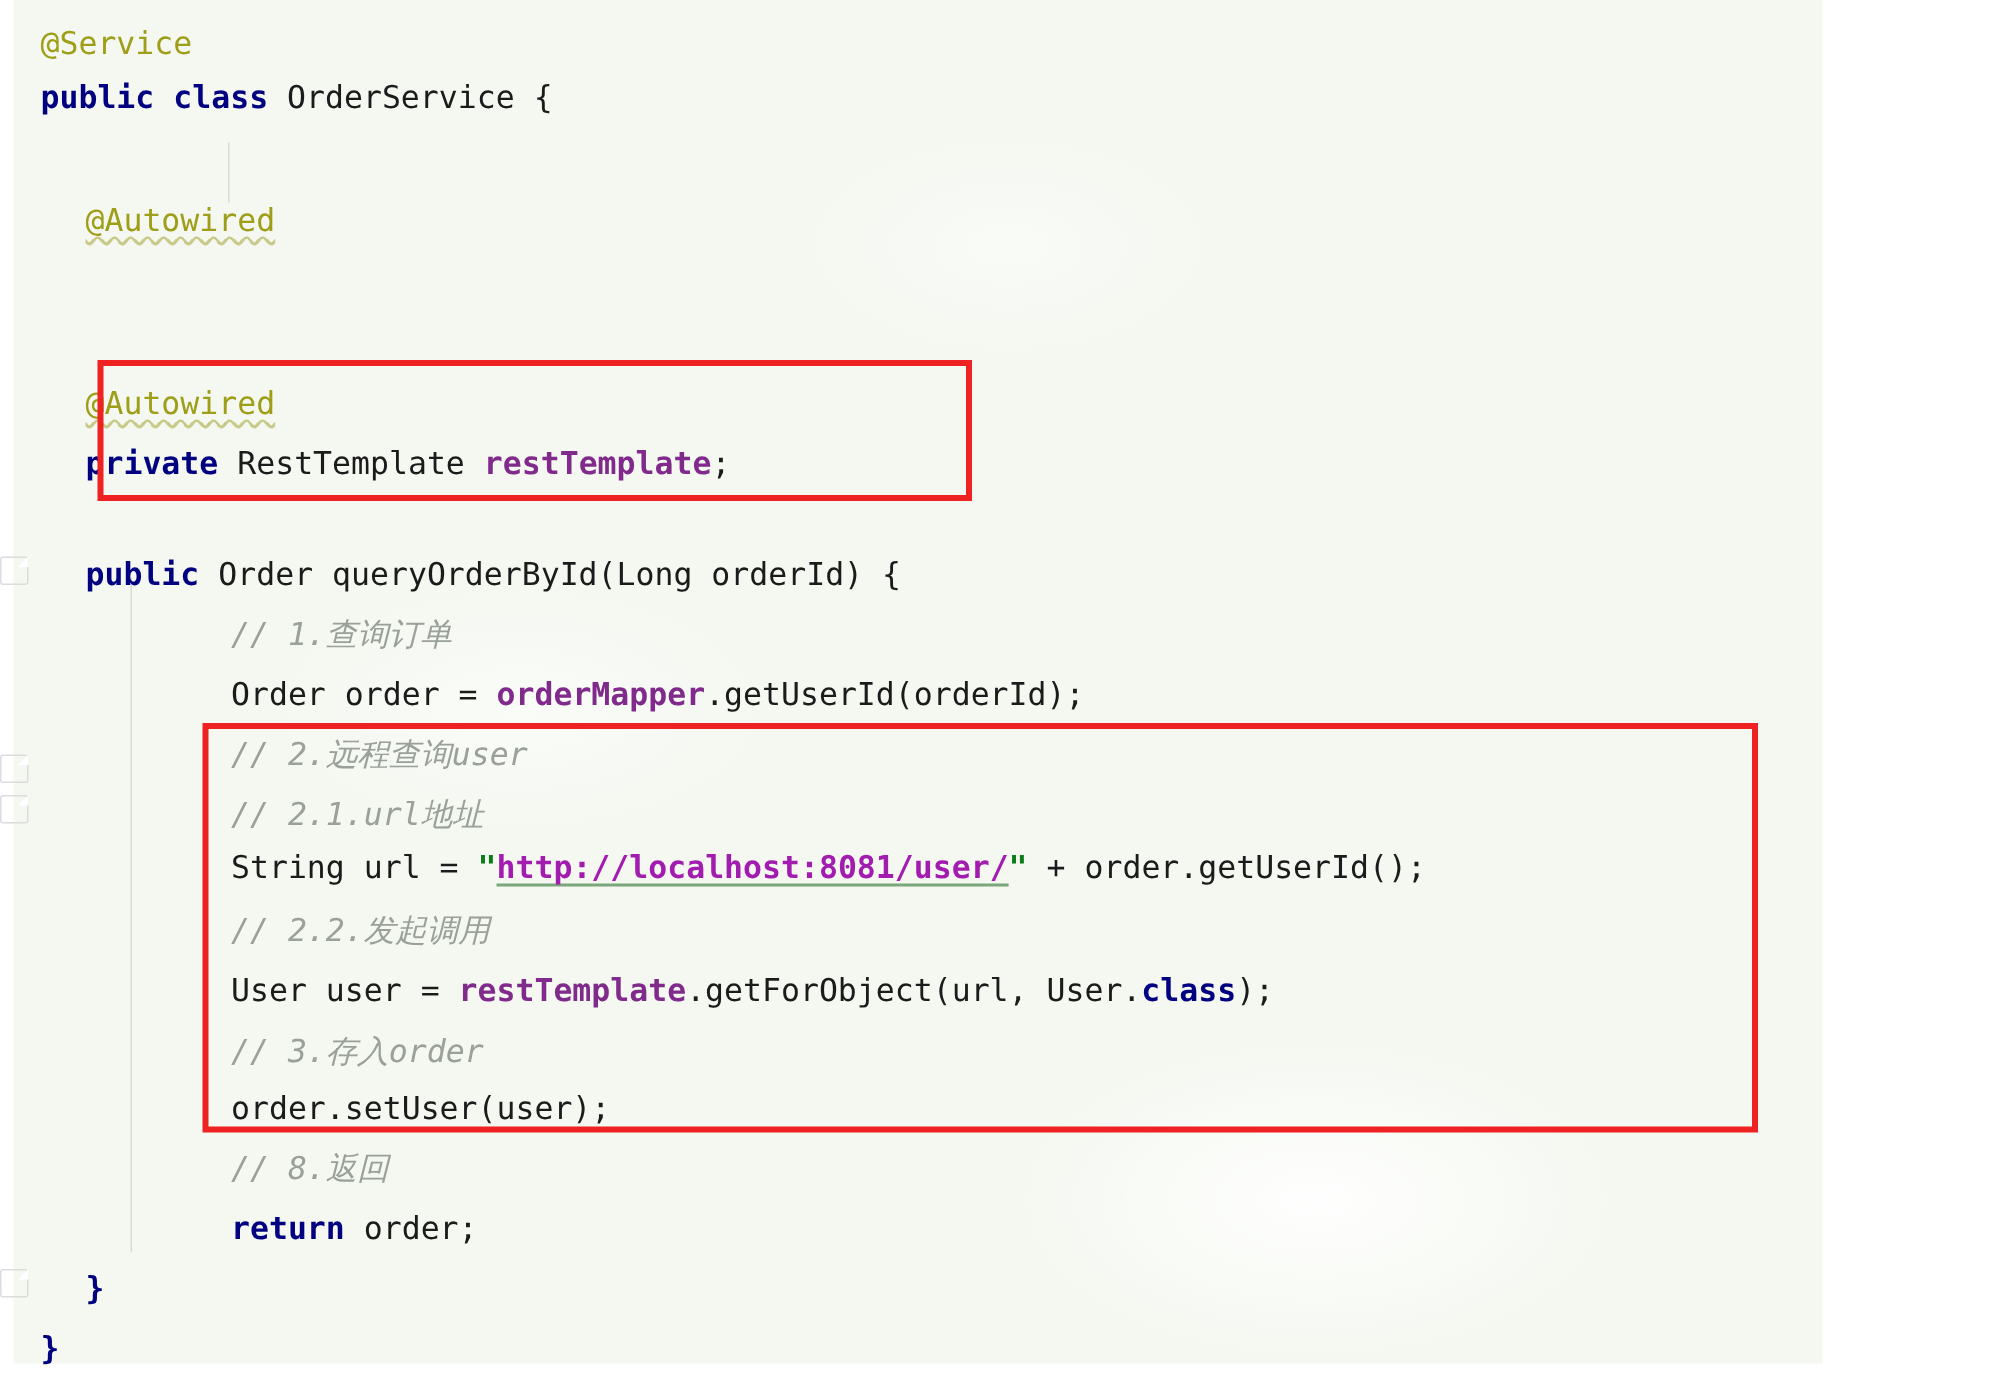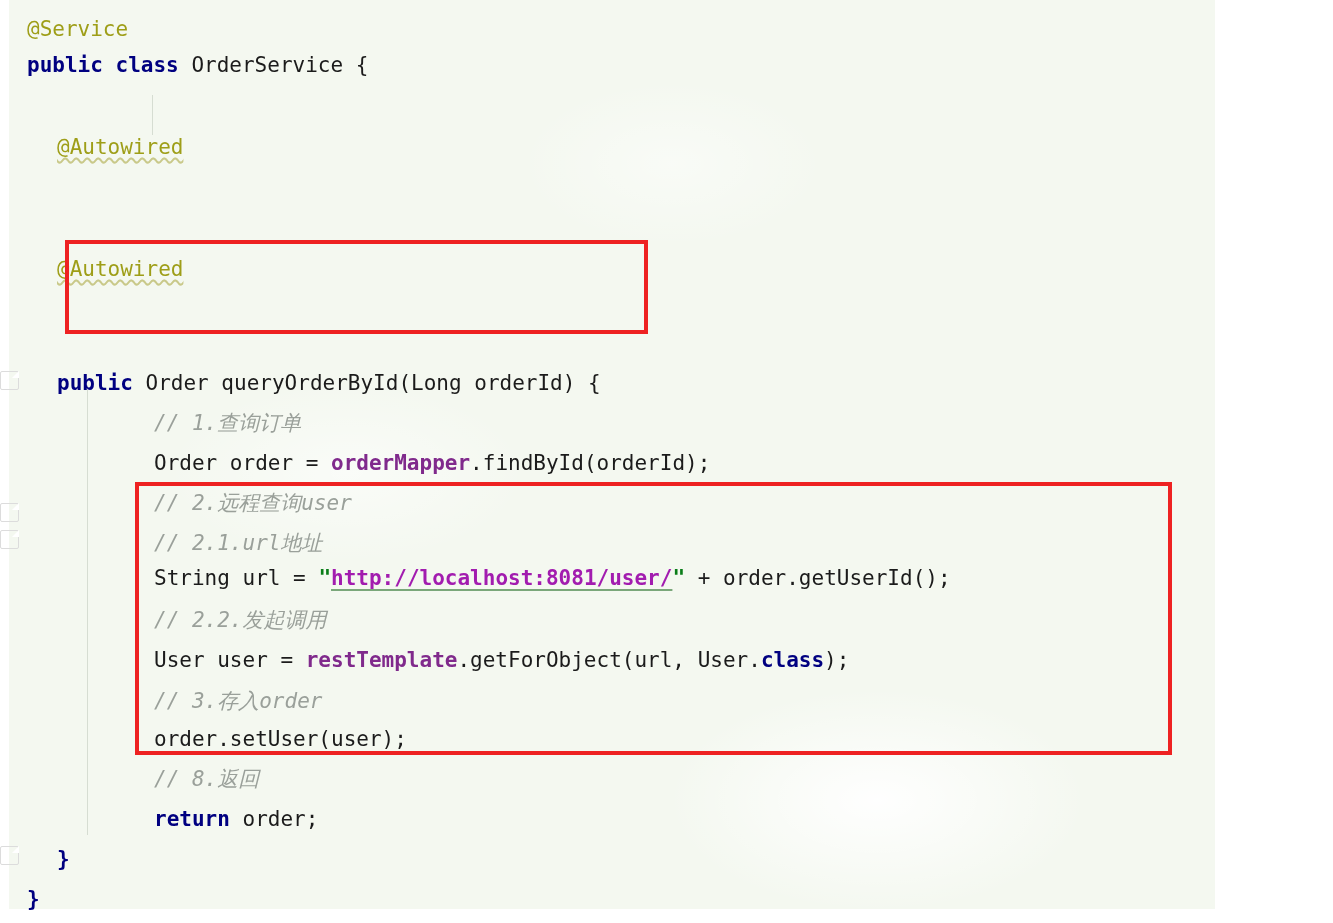--- a/index.html
+++ b/index.html
@@ -93,29 +93,30 @@
 
       
       <div class="line ind1" style="top:128px;"><span class="anno warn">@Autowired</span></div>
 
       
 
       
       <div class="line ind1" style="top:250px;"><span class="anno warn">@Autowired</span></div>
 
       
+      <div class="line ind1" style="top:290px;"><span class="kw">private</span><span class="plain"> </span><span class="plain">RestTemplate</span><span class="plain"> </span><span class="fld">restTemplate</span><span class="plain">;</span></div>
 
       
       <div class="line ind1" style="top:364px;"><span class="kw">public</span><span class="plain"> </span><span class="plain">Order queryOrderById(Long orderId) {</span></div>
 
       
       <div class="line ind2" style="top:404px;"><span class="cmt">// 1.查询订单</span></div>
 
       
-      <div class="line ind2" style="top:444px;"><span class="plain">Order order = </span><span class="fld">orderMapper</span><span class="plain">.findById(orderId);</span></div>
+      <div class="line ind2" style="top:444px;"><span class="plain">Order order = </span><span class="fld">orderMapper</span><span class="plain">.getUserId(orderId);</span></div>
 
       
       <div class="line ind2" style="top:484px;"><span class="cmt">// 2.远程查询user</span></div>
 
       
       <div class="line ind2" style="top:524px;"><span class="cmt">// 2.1.url地址</span></div>
 
       
       <div class="line ind2" style="top:559px;"><span class="plain">String url = </span><span class="str">"</span><span class="url">http://localhost:8081/user/</span><span class="str">"</span><span class="plain"> + order.getUserId();</span></div>
 

